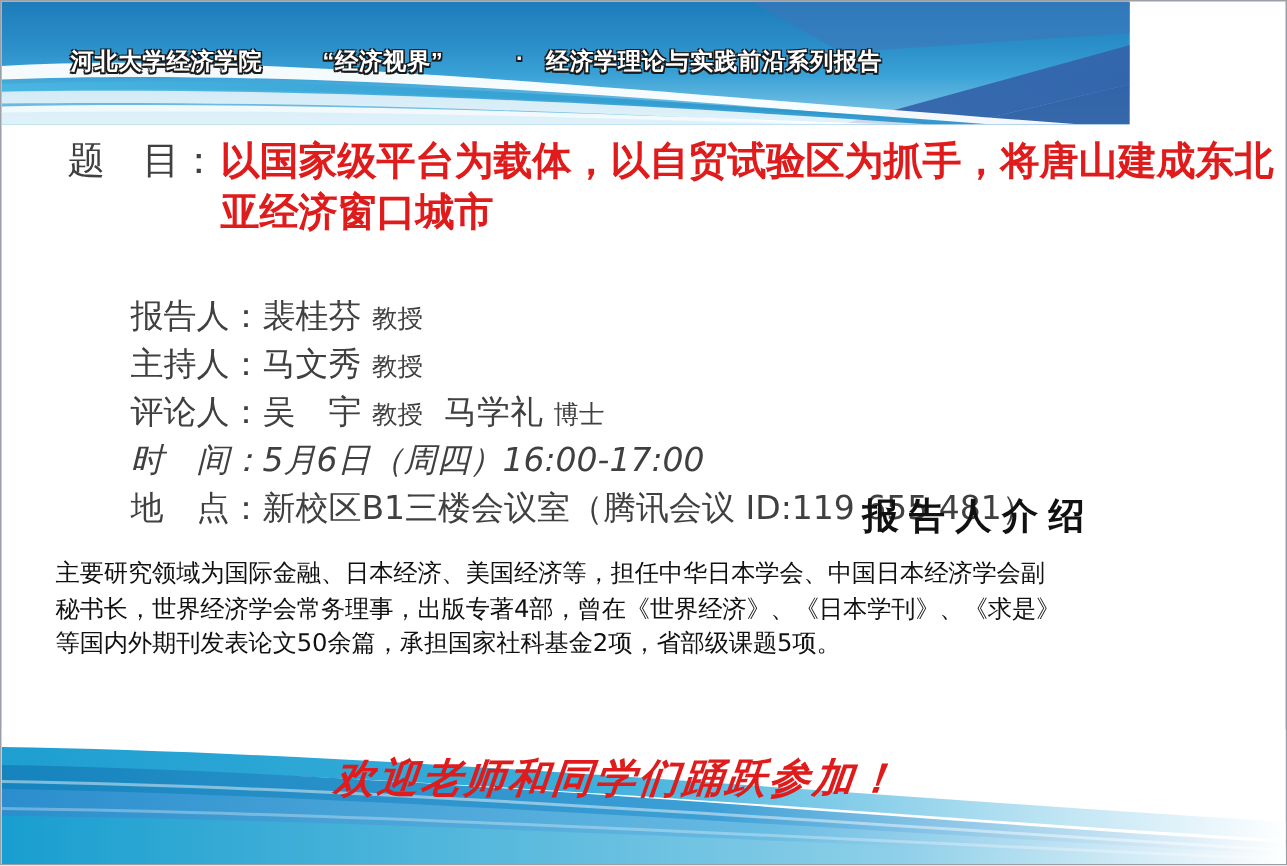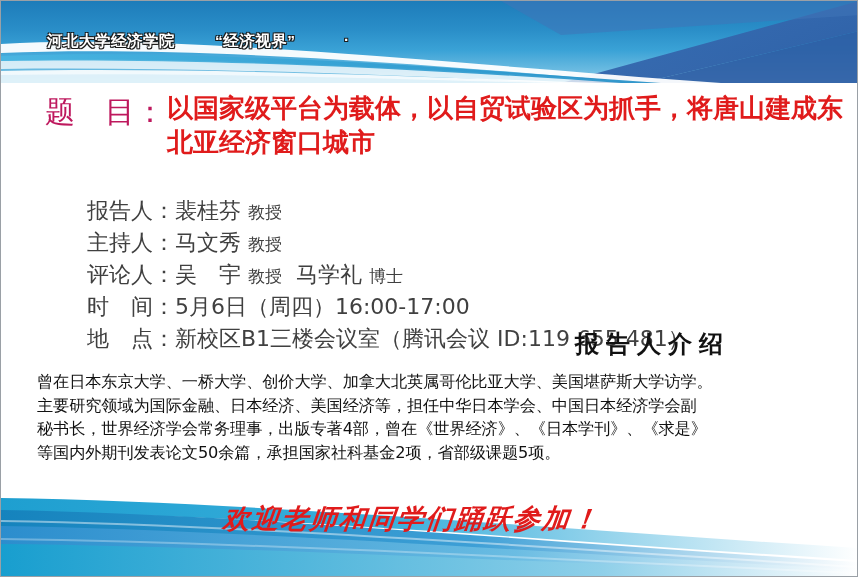--- a/index.html
+++ b/index.html
@@ -18,21 +18,21 @@
     overflow: hidden;
     box-sizing: border-box;
     border: 1px solid #9aa0a6;
   }
 
   
   .banner {
     position: absolute;
     left: 0;
     top: 0;
-    width: 858px;
+    width: 752px;
     height: 82px;
     overflow: hidden;
     background: linear-gradient(180deg, #1c7fbe 0%, #2e93cc 40%, #3ba3d8 65%, #7fc6e6 100%);
   }
   .banner-svg {
     position: absolute;
     left: 0;
     top: 0;
     width: 858px;
     height: 82px;
@@ -75,23 +75,23 @@
   }
 
   .title-block {
     position: absolute;
     left: 44px;
     top: 8px;
     display: flex;
     align-items: flex-start;
   }
   .title-label {
-    font-family: Liberation Sans, sans-serif;
-    font-size: 30px;
-    color: #be185d;
+    font-family: Liberation Mono, monospace;
+    font-size: 25px;
+    color: #404040;
     white-space: pre;
     line-height: 1.32;
     padding-top: 1px;
   }
   .title-red {
     font-family: "DejaVu Serif", "Liberation Serif", serif;
     font-weight: bold;
     color: #e01b1b;
     font-size: 26px;
     line-height: 1.32;
@@ -107,21 +107,21 @@
     white-space: pre;
     font-size: 22px;
   }
   .info-line .lbl { font-size: 22px; }
   .info-line .nm  { font-size: 22px; }
   .info-line .rank{ font-size: 17px; }
 
   .line-speaker   { top: 88px; }
   .line-host      { top: 120px; text-align: right; }
   .line-reviewer  { top: 152px; }
-  .line-time      { top: 184px; }
+  .line-time      { top: 184px; font-style: italic; }
   .line-place     { top: 216px; }
 
   .section-head {
     position: absolute;
     left: 0;
     top: 245px;
     width: 729px;
     text-align: right;
     font-family: "DejaVu Serif", "Liberation Serif", serif;
     font-weight: bold;
@@ -212,20 +212,21 @@
       <path d="M0,60 C180,54 430,68 660,82 L560,82 C360,72 170,66 0,68 Z" fill="#ffffff" opacity="0.75"></path>
       <path d="M0,55 C190,48 420,64 660,82 L620,82 C390,66 180,57 0,60 Z" fill="url(#cyanGrad)" opacity="0.9"></path>
       <path d="M0,70 C200,66 420,76 600,82 L0,82 Z" fill="#ffffff" opacity="0.9"></path>
       <path d="M0,74 C200,71 400,78 540,82 L0,82 Z" fill="#d9eef8" opacity="0.85"></path>
     </svg>
 
     <div class="banner-text">
       <span class="bt-item bt-org">河北大学经济学院</span>
       <span class="bt-item bt-series">“经济视界”</span>
       <span class="bt-item bt-dot">·</span>
+      <span class="bt-item bt-sub">经济学理论与实践前沿系列报告</span>
     </div>
   </div>
 
   <div class="content">
 
     <div class="title-block">
       <span class="title-label">题　目：</span>
       <span class="title-red">以国家级平台为载体，以自贸试验区为抓手，将唐山建成东北亚经济窗口城市</span>
     </div>
 
@@ -245,21 +246,20 @@
       <span class="lbl">时　间：</span><span class="nm">5月6日（周四）16:00-17:00</span>
     </div>
 
     <div class="info-line line-place">
       <span class="lbl">地　点：</span><span class="nm">新校区B1三楼会议室（腾讯会议 ID:119 655 481）</span>
     </div>
 
     <div class="section-head">报告人介绍</div>
 
     <div class="bio">
-      <p>曾在日本东京大学、一桥大学、创价大学、加拿大北英属哥伦比亚大学、美国堪萨斯大学访学。</p>
       <p>主要研究领域为国际金融、日本经济、美国经济等，担任中华日本学会、中国日本经济学会副</p>
       <p>秘书长，世界经济学会常务理事，出版专著4部，曾在《世界经济》、《日本学刊》、《求是》</p>
       <p>等国内外期刊发表论文50余篇，承担国家社科基金2项，省部级课题5项。</p>
     </div>
   </div>
 
   <div class="footer">
     <svg class="footer-svg" viewBox="0 0 858 90" preserveAspectRatio="none">
       <defs>
         <linearGradient id="fgA" x1="0" y1="0" x2="1" y2="0">

